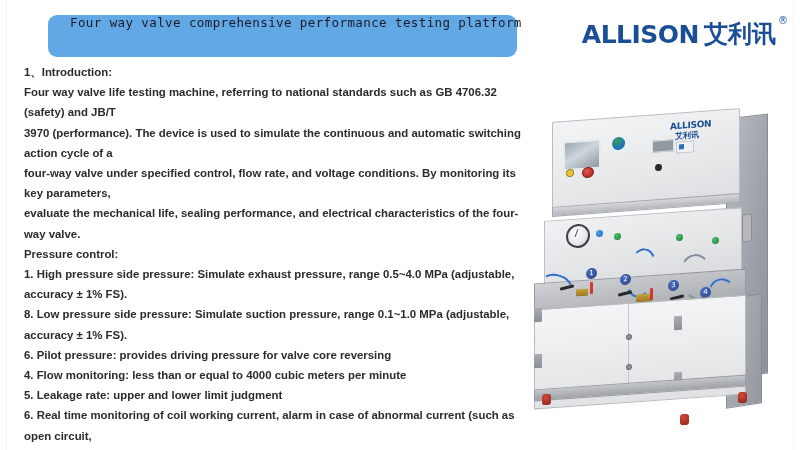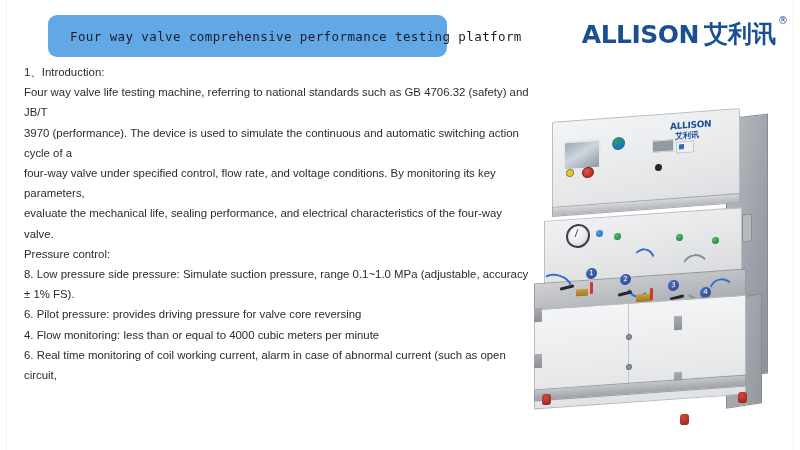--- a/index.html
+++ b/index.html
@@ -33,26 +33,25 @@
     width: 1px;
     height: 450px;
     background: #f5f5f5;
   }
 
   
   .title-banner {
     position: absolute;
     left: 48px;
     top: 15px;
-    width: 399px;
+    width: 469px;
     height: 42px;
     background: #62a8e5;
     border-radius: 9px;
     display: flex;
-    align-items: center;
   }
   .title-banner .title-text {
     font-family: "DejaVu Sans Mono", "Liberation Mono", monospace;
     font-size: 12.5px;
     color: #1b1b2b;
     letter-spacing: 0.4px;
     padding-left: 22px;
     white-space: nowrap;
   }
 
@@ -95,20 +94,21 @@
     left: 24px;
     top: 62px;
     width: 508px;
   }
   .copy p {
     margin: 0;
     font-family: "Liberation Sans", sans-serif;
     font-size: 11.4px;
     line-height: 20.2px;
     color: #2b2b2b;
+    font-weight: bold;
   }
 
   
   .machine {
     position: absolute;
     left: 530px;
     top: 96px;
     width: 268px;
     height: 340px;
   }
@@ -461,23 +461,25 @@
     <span class="brand-reg">®</span>
   </div>
 
   <div class="copy">
     <p>1、Introduction:</p>
     <p>Four way valve life testing machine, referring to national standards such as GB 4706.32 (safety) and JB/T</p>
     <p>3970 (performance). The device is used to simulate the continuous and automatic switching action cycle of a</p>
     <p>four-way valve under specified control, flow rate, and voltage conditions. By monitoring its key parameters,</p>
     <p>evaluate the mechanical life, sealing performance, and electrical characteristics of the four-way valve.</p>
     <p>Pressure control:</p>
+    <p>1. High pressure side pressure: Simulate exhaust pressure, range 0.5~4.0 MPa (adjustable, accuracy ± 1% FS).</p>
     <p>8. Low pressure side pressure: Simulate suction pressure, range 0.1~1.0 MPa (adjustable, accuracy ± 1% FS).</p>
     <p>6. Pilot pressure: provides driving pressure for valve core reversing</p>
     <p>4. Flow monitoring: less than or equal to 4000 cubic meters per minute</p>
+    <p>5. Leakage rate: upper and lower limit judgment</p>
     <p>6. Real time monitoring of coil working current, alarm in case of abnormal current (such as open circuit,</p>
 
   </div>
 
   <div class="machine">
 
     <div class="m-side-col"></div>
     <div class="m-side-handle"></div>
 
     <div class="m-top-panel"></div>

